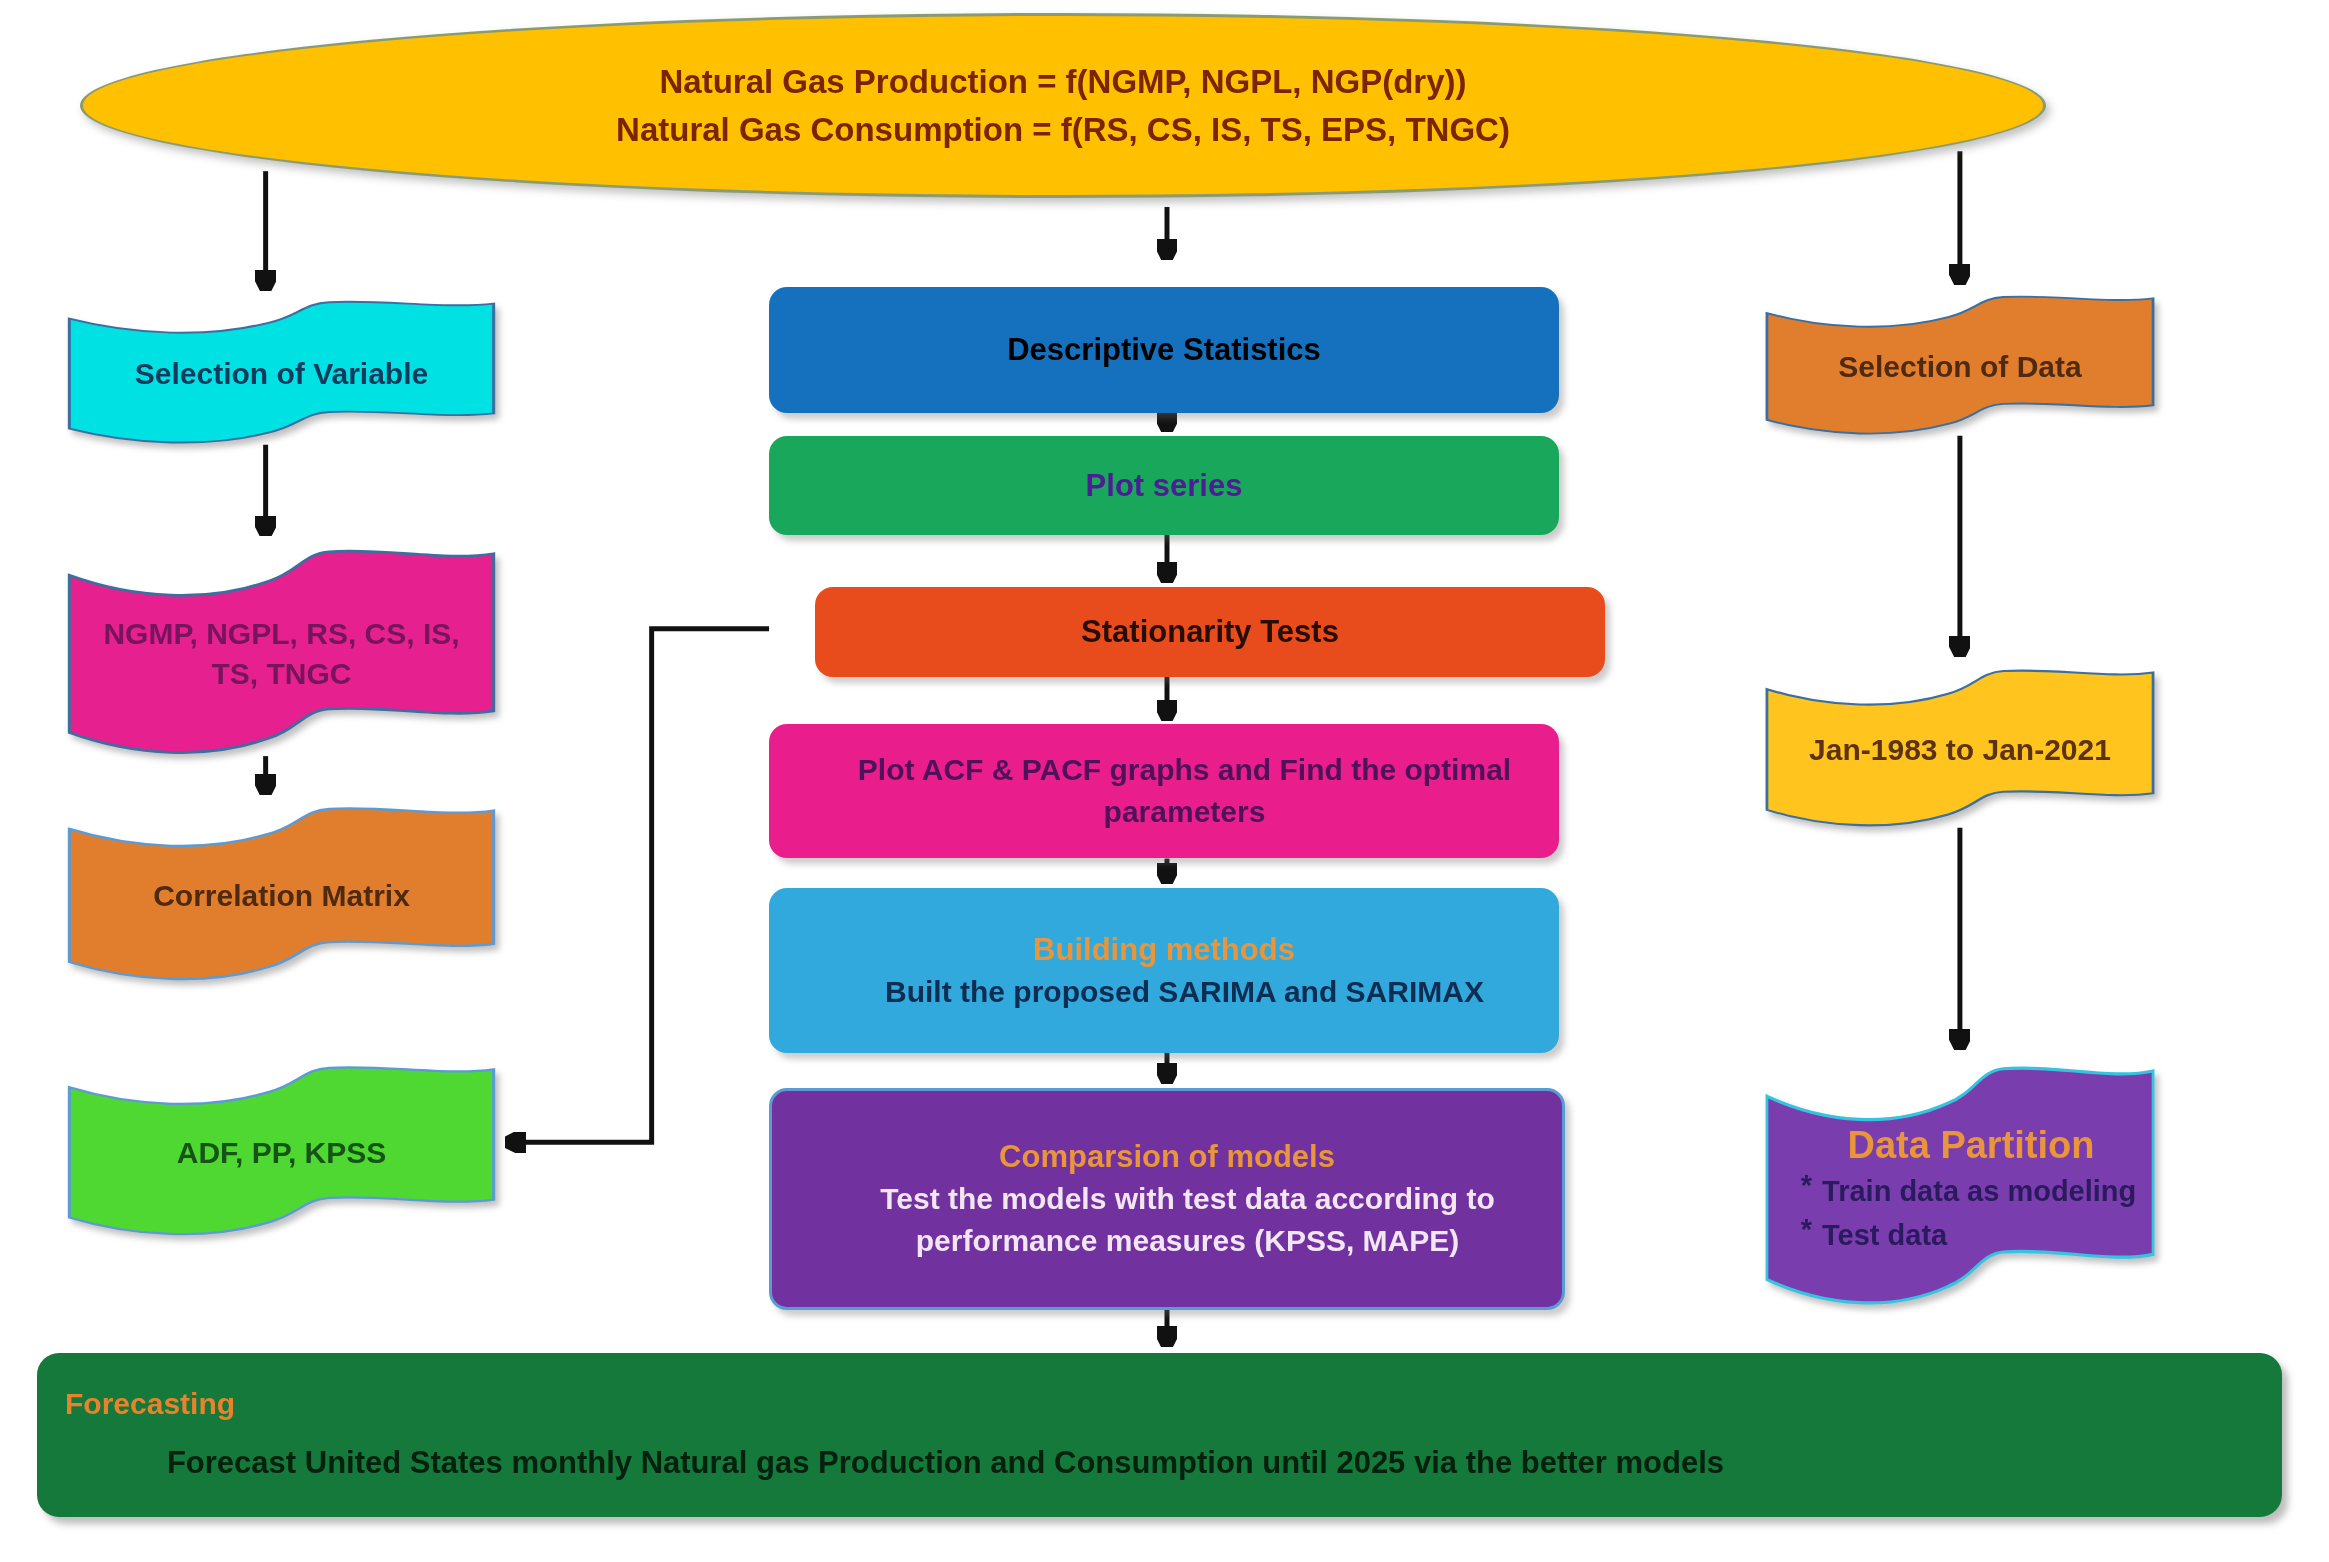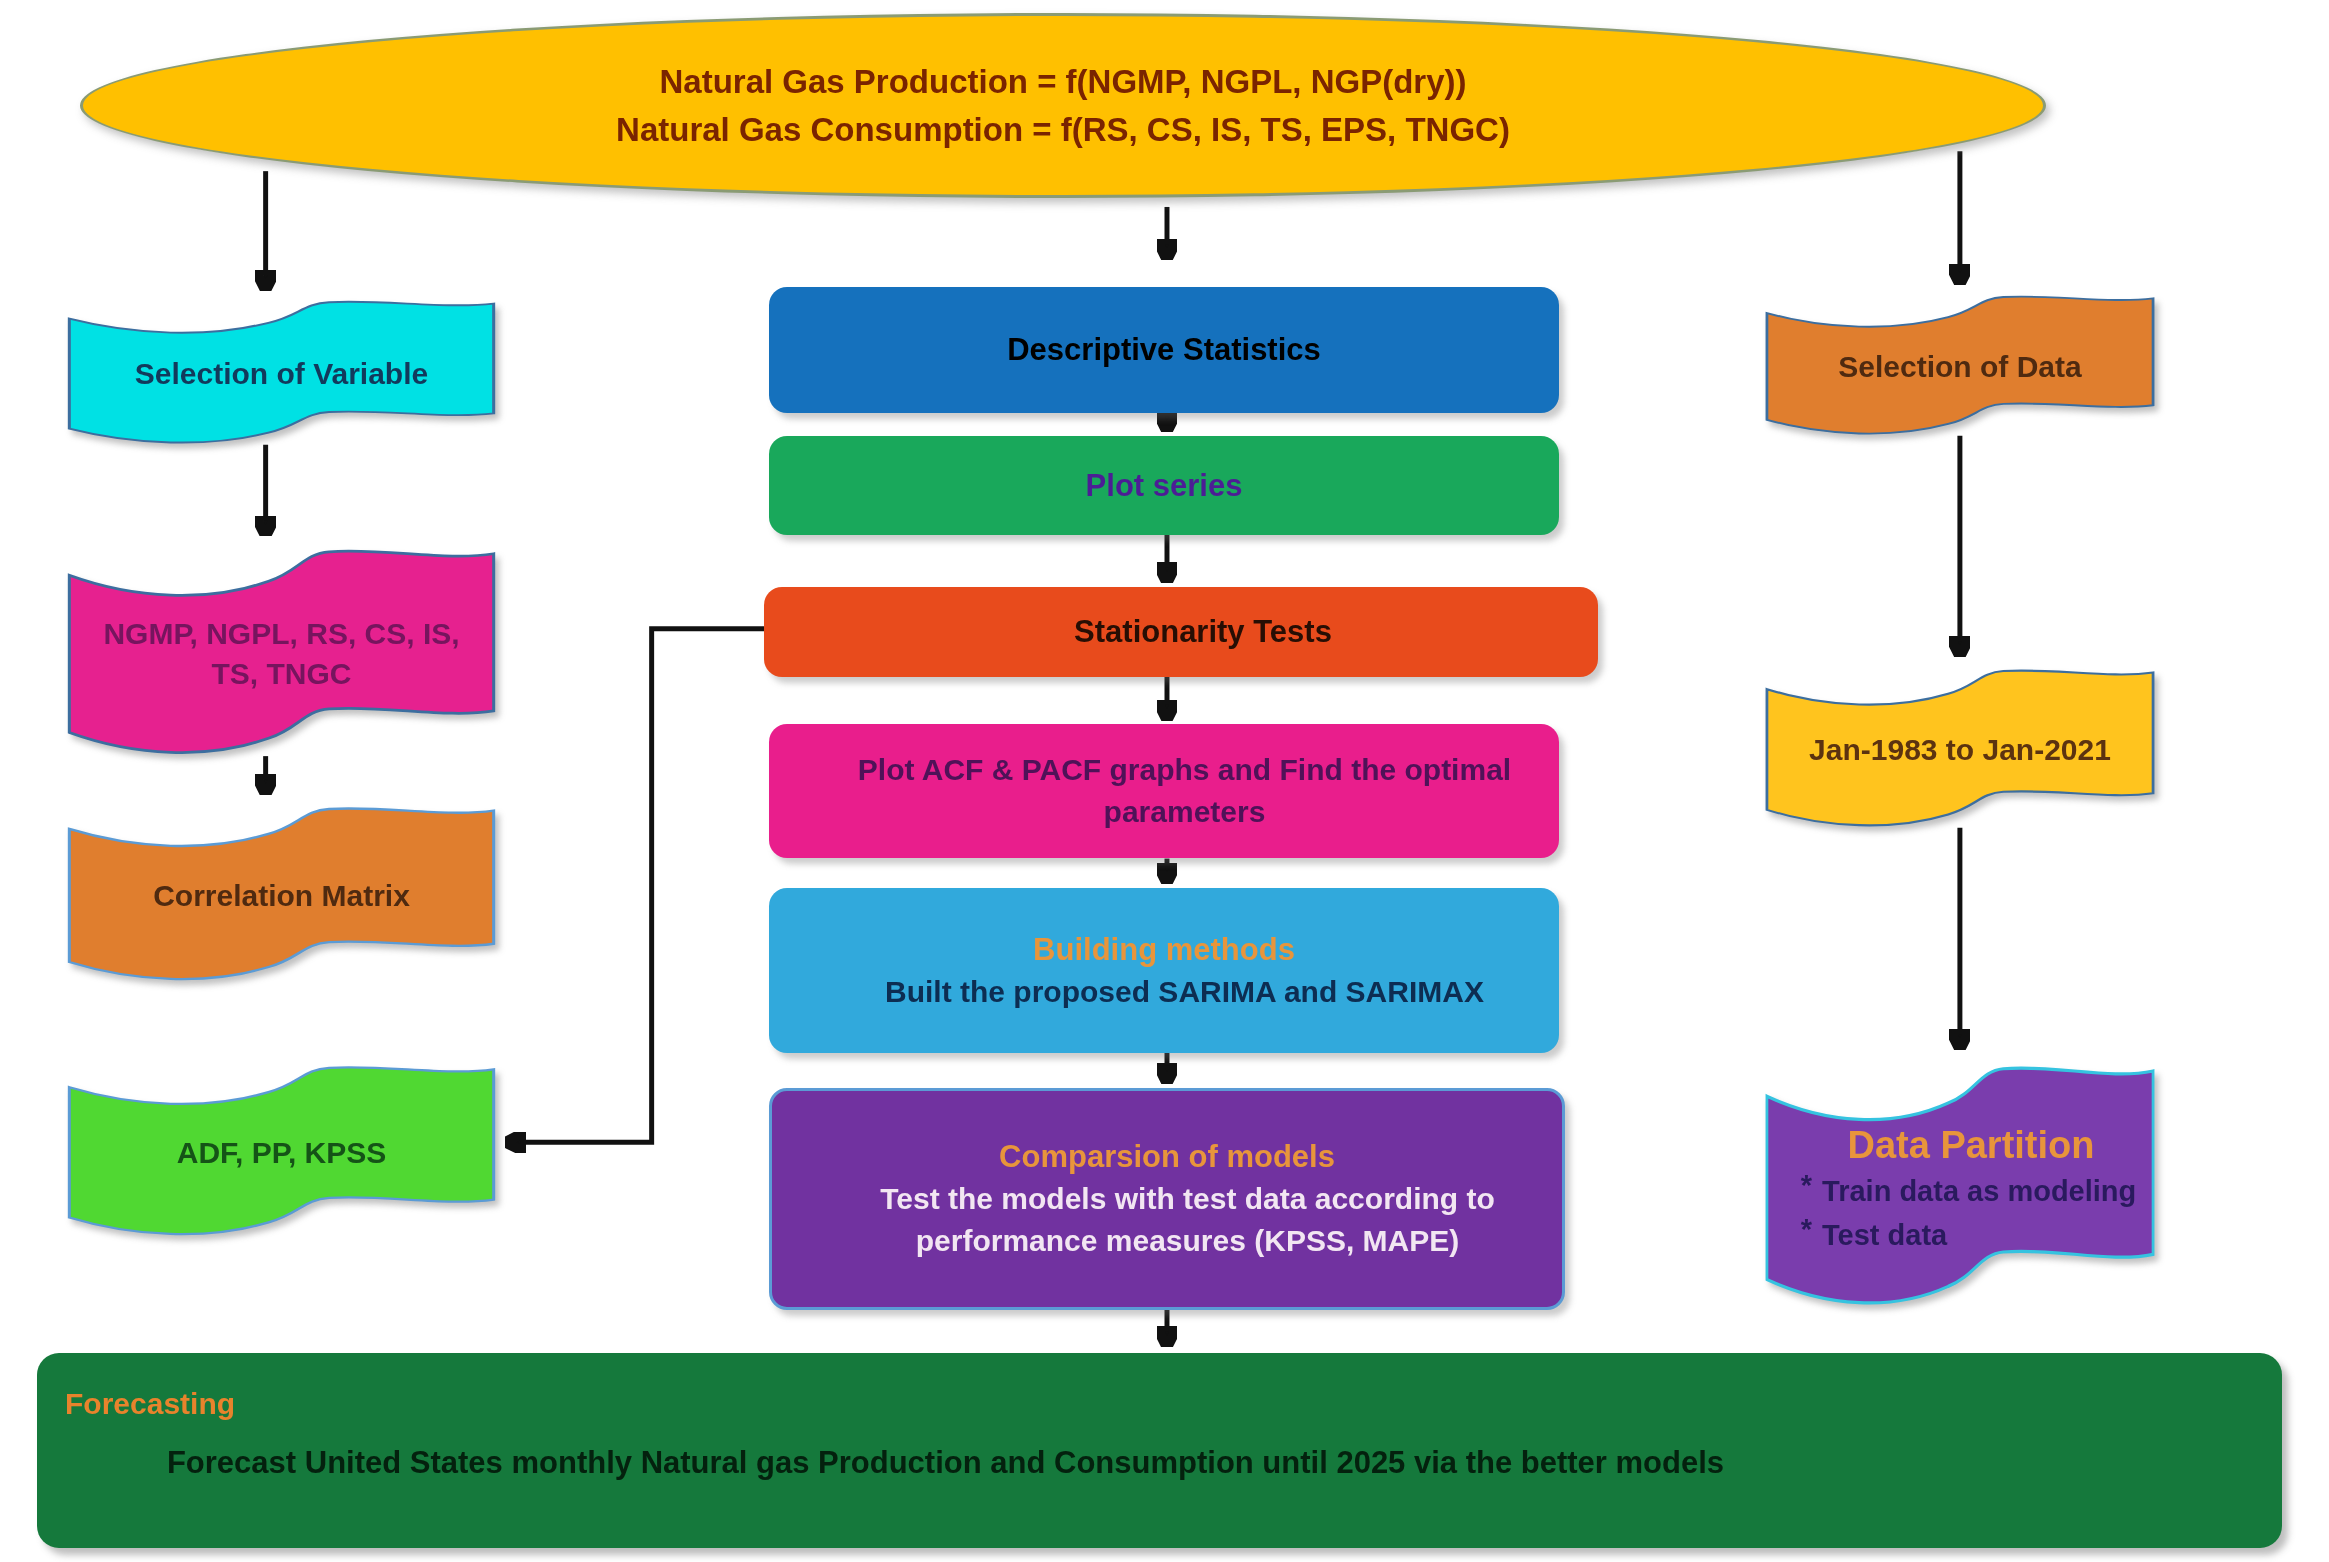--- a/index.html
+++ b/index.html
@@ -113,21 +113,21 @@
   </div>
 
   <div class="box" style="left: 769px; top: 263px; width: 790px; height: 126px; background-color: rgb(21, 113, 189); color: #000000; margin-top: 24px;">
     <div class="ttl">Descriptive Statistics</div>
   </div>
 
   <div class="box" style="left: 769px; top: 436px; width: 790px; height: 99px; background-color: rgb(25, 168, 91); color: #4c1d95;">
     <div class="ttl">Plot series</div>
   </div>
 
-  <div class="box" style="left: 764px; top: 587px; width: 790px; height: 90px; background-color: rgb(232, 75, 28); color: rgb(39, 14, 4); padding-left: 44px;">
+  <div class="box" style="left: 815px; top: 587px; width: 790px; height: 90px; background-color: rgb(232, 75, 28); color: rgb(39, 14, 4);">
     <div class="ttl">Stationarity Tests</div>
   </div>
 
   <div class="box" style="left: 769px; top: 724px; width: 790px; height: 134px; background-color: rgb(233, 30, 140); color: rgb(79, 18, 88);">
     <div class="bl">Plot ACF &amp; PACF graphs and Find the optimal</div>
     <div class="bl">parameters</div>
   </div>
 
   <div class="box" style="left: 769px; top: 888px; width: 790px; height: 165px; background-color: rgb(49, 169, 220); color: rgb(13, 45, 82);">
     <div class="ttl" style="color: rgb(232, 149, 59);">Building methods</div>
@@ -162,19 +162,19 @@
       <div class="p-title" style="color: rgb(232, 149, 59);">Data Partition</div>
       <div class="p-item">
         <span class="bullet-mark">*</span><span>Train data as modeling</span>
       </div>
       <div class="p-item">
         <span class="bullet-mark">*</span><span>Test data</span>
       </div>
     </div>
   </div>
 
-  <div class="banner" style="left: 37px; top: 1353px; width: 2245px; height: 195px; background-color: rgb(21, 121, 60);">
+  <div class="banner" style="left: 37px; top: 1353px; width: 2245px; height: 164px; background-color: rgb(21, 121, 60);">
     <div class="b-title" style="color: rgb(232, 131, 44);">Forecasting</div>
     <div class="b-body" style="color: rgb(4, 33, 14);">Forecast United States monthly Natural gas Production and Consumption until 2025 via the better models</div>
   </div>
 
 </div>
 
 
 </body></html>

